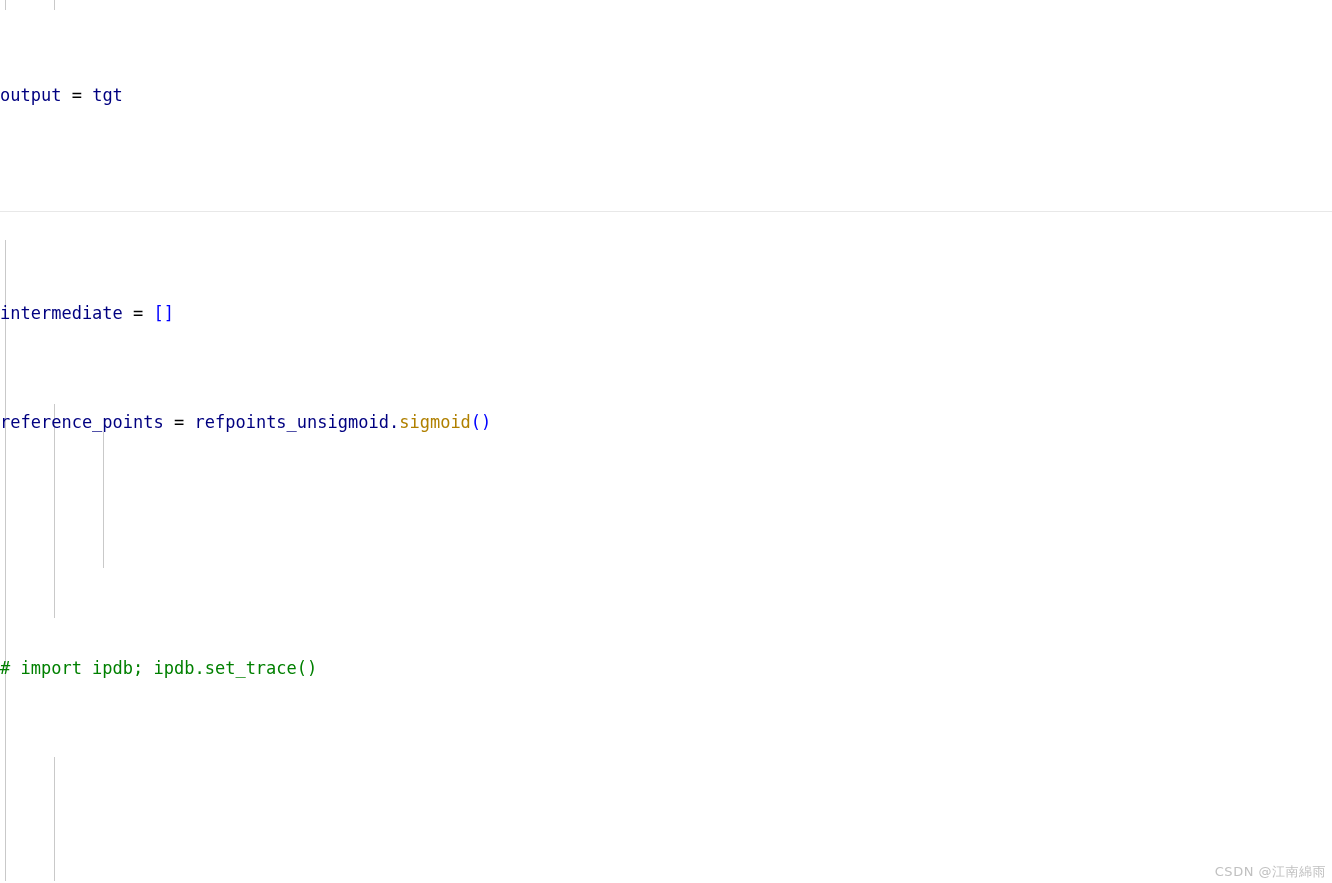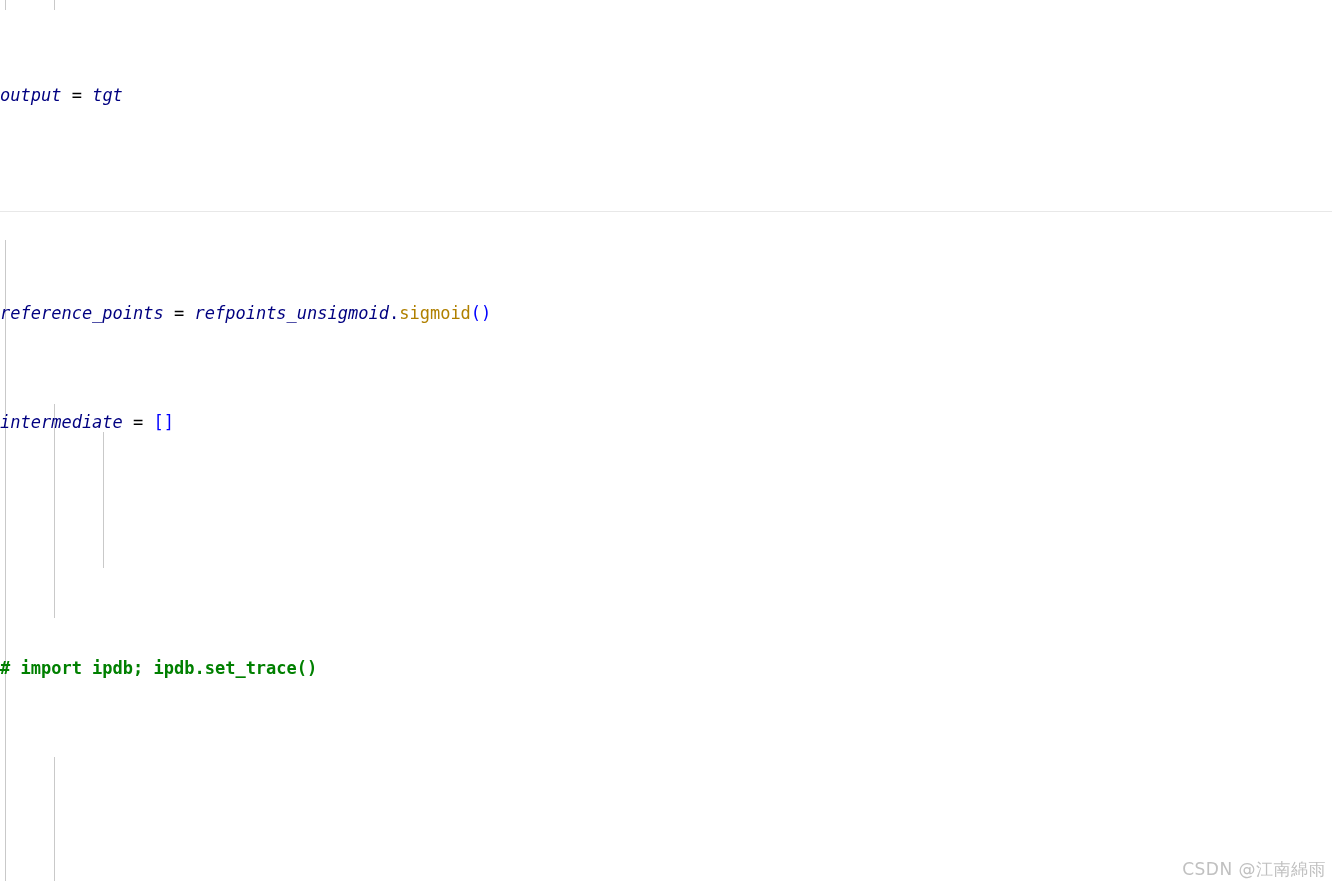--- a/index.html
+++ b/index.html
@@ -32,23 +32,23 @@
   }
 
   .line {
     height: 27.3px;
     white-space: pre;
     position: relative;
     color: #000080;
   }
 
   
-  .tok-plain   { color: #000080; font-style: italic; }   
+  .tok-plain   { color: #000080; }   
   .tok-func    { color: #b08000; }   
-  .tok-comment { color: #008000; font-weight: bold; }   
+  .tok-comment { color: #008000; }   
   .tok-brk     { color: #0000ff; }   
   .tok-op      { color: #000000; }   
   .tok-dot     { color: #000080; }
 
   
   .divider {
     position: absolute;
     left: 0;
     width: 1332px;
     height: 1px;
@@ -61,21 +61,21 @@
     width: 1px;
     background: #c9c9c9;
   }
 
   
   .watermark {
     position: absolute;
     right: 6px;
     bottom: 2px;
     font-family: "DejaVu Sans", "Liberation Sans", sans-serif;
-    font-size: 17px;
+    font-size: 13px;
     color: #c0c0c0;
     letter-spacing: 0.5px;
     white-space: nowrap;
     pointer-events: none;
   }
 </style>
 </head>
 <body>
 
 <div id="editor">
@@ -91,23 +91,23 @@
   <div class="guide" style="left:103px;top:486px; height:82px;"></div>
   <div class="guide" style="left:54px; top:568px; height:50px;"></div>
   <div class="guide" style="left:54px; top:757px; height:124px;"></div>
 
   <div class="code-area">
 
     <div class="line"><span class="tok-plain">output </span><span class="tok-op">= </span><span class="tok-plain">tgt</span></div>
 
     <div class="line"> </div>
 
+    <div class="line"><span class="tok-plain">intermediate </span><span class="tok-op">= </span><span class="tok-brk">[]</span></div>
+
     <div class="line"><span class="tok-plain">reference_points </span><span class="tok-op">= </span><span class="tok-plain">refpoints_unsigmoid</span><span class="tok-dot">.</span><span class="tok-func">sigmoid</span><span class="tok-brk">()</span></div>
-
-    <div class="line"><span class="tok-plain">intermediate </span><span class="tok-op">= </span><span class="tok-brk">[]</span></div>
 
 
     <div class="line"> </div>
 
     <div class="line"><span class="tok-comment"># import ipdb; ipdb.set_trace()</span></div>
 
     <div class="line"> </div>
 
     
 

